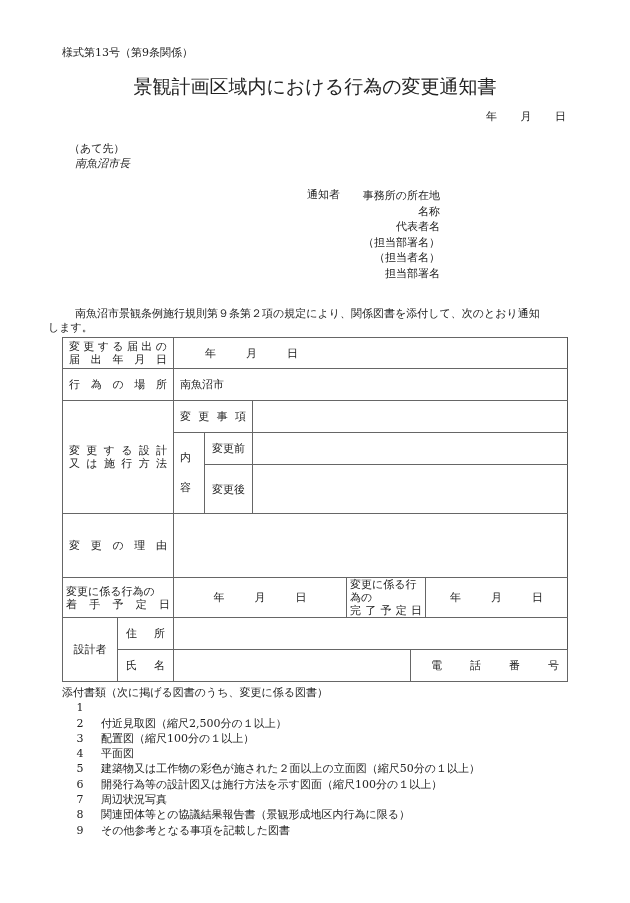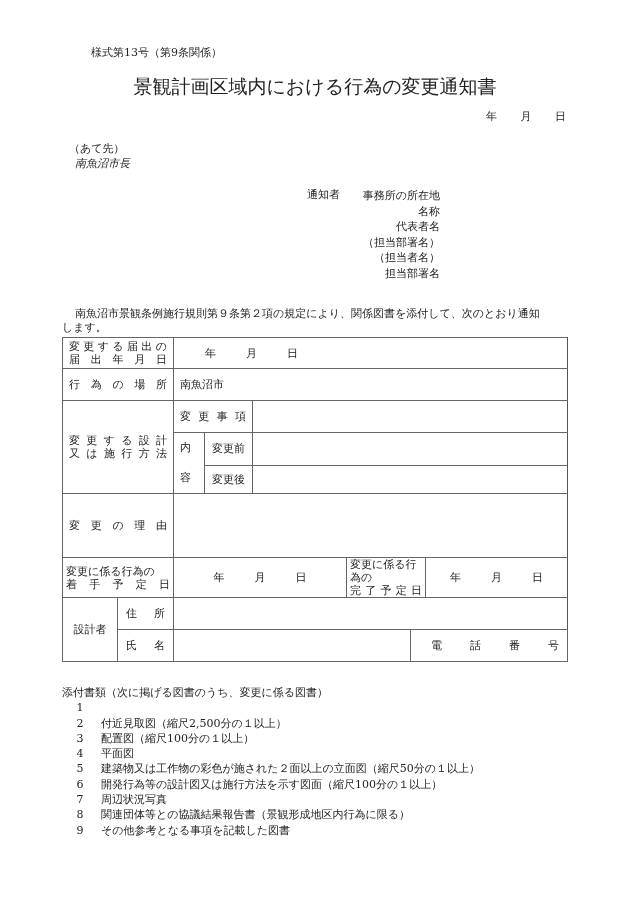--- a/index.html
+++ b/index.html
@@ -16,21 +16,21 @@
   .lbl { padding:0 6px !important; }
   .lbl2 { display:flex; justify-content:space-between; }
   .date { display:flex; justify-content:center; gap:30px; }
   .att { position:absolute; left:62px; top:685px; font-size:11px; line-height:15.3px; }
   .att .row { display:flex; white-space:nowrap; }
   .att .num { width:18px; text-align:center; margin-left:9px; margin-right:12px; }
 </style>
 </head>
 <body>
 
-<div class="abs" style="left:62px;top:46px;margin-left:29px;">様式第13号（第9条関係）</div>
+<div class="abs" style="left:62px;top:46px;">様式第13号（第9条関係）</div>
 <div class="abs title" style="left:0;width:630px;text-align:center;top:79px;">景観計画区域内における行為の変更通知書</div>
 <div class="abs" style="left:486px;top:110px;width:80px;">
   <div class="spread">
     <span>年</span>
     <span>月</span>
     <span>日</span>
   </div>
 </div>
 
 <div class="abs" style="left:69px;top:142px;">（あて先）</div>
@@ -40,21 +40,21 @@
 <div class="abs" style="left:300px;top:188px;width:140px;text-align:right;line-height:15.5px;">
   <div>事務所の所在地</div>
   <div>名称</div>
   <div>代表者名</div>
   <div>（担当部署名）</div>
   <div>（担当者名）</div>
   <div>担当部署名</div>
 </div>
 
 <div class="abs" style="left:75px;top:307px;">南魚沼市景観条例施行規則第９条第２項の規定により、関係図書を添付して、次のとおり通知</div>
-<div class="abs" style="left:62px;top:321px;">します。</div>
+<div class="abs" style="left:48px;top:321px;">します。</div>
 
 <table class="form">
   <colgroup>
     <col style="width:55px">
       <col style="width:56px">
       <col style="width:31px">
       <col style="width:48px">
     <col style="width:64px">
       <col style="width:30px">
       <col style="width:64px">
@@ -134,21 +134,21 @@
     <td colspan="5"></td>
   </tr>
   <tr style="height:32px;">
     <td rowspan="2" style="padding-left:6px;line-height:30px;">
       <div>内</div>
       <div>容</div>
     </td>
     <td style="text-align:center;">変更前</td>
     <td colspan="5"></td>
   </tr>
-  <tr style="height:28px;">
+  <tr style="height:49px;">
     <td style="text-align:center;">変更後</td>
     <td colspan="5"></td>
   </tr>
 
   <tr style="height:64px;">
     <td colspan="2" class="lbl">
       <div class="lbl2">
         <span>変</span>
             <span>更</span>
             <span>の</span>

